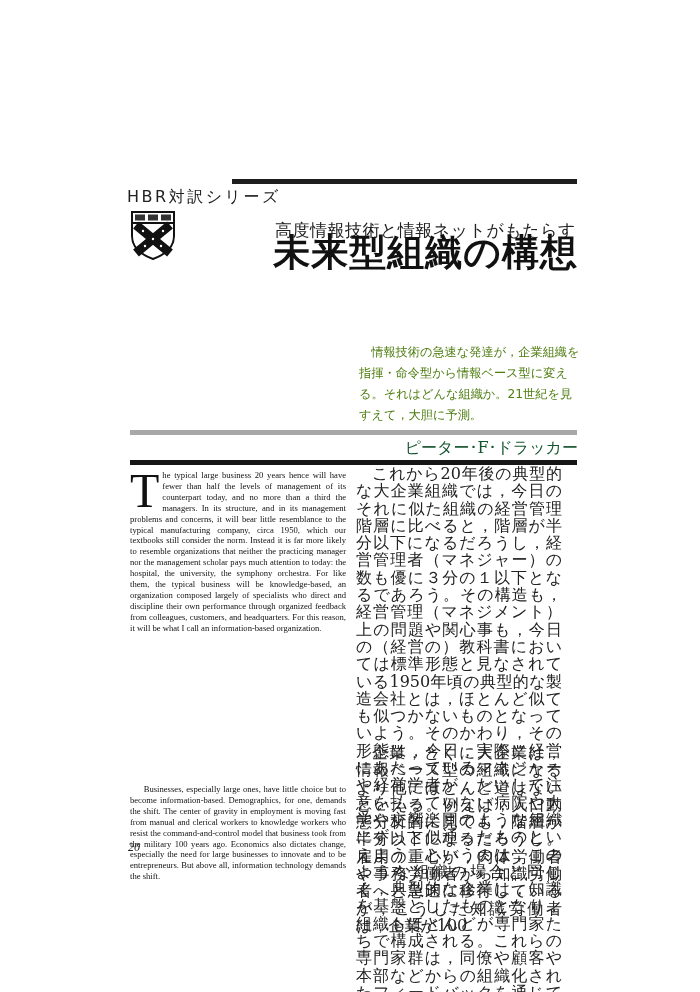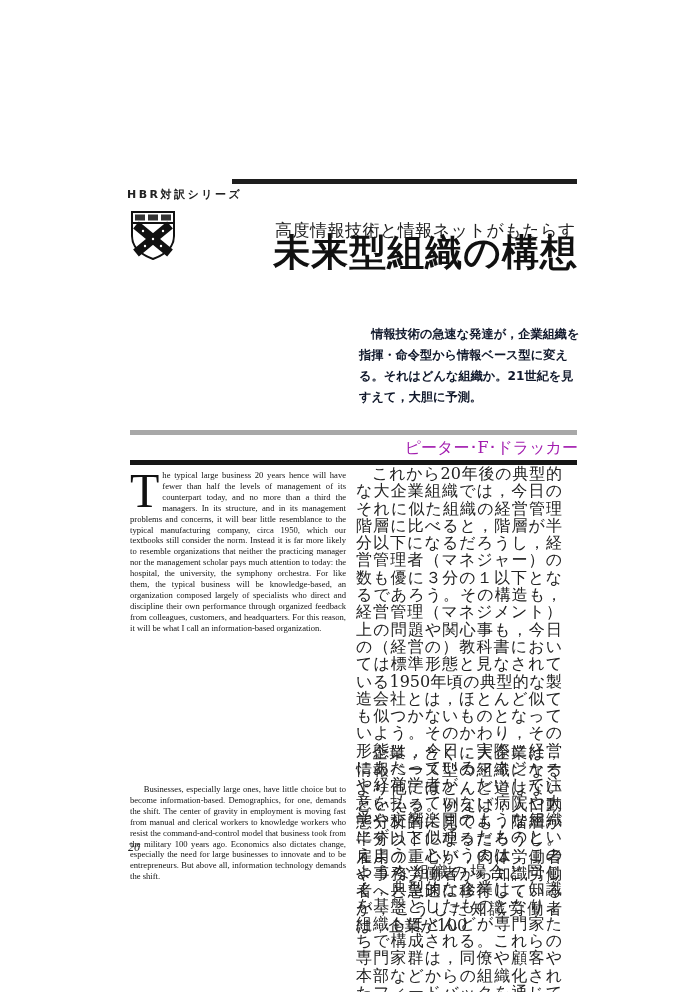--- a/index.html
+++ b/index.html
@@ -3,47 +3,47 @@
   <meta charset="utf-8">
   <style>
     html, body { margin: 0; padding: 0; }
     body {
       width: 700px; height: 992px; background: #ffffff; position: relative;
       overflow: hidden; color: #1a1a1a;
     }
     .abs { position: absolute; }
     .series-label {
       left: 127px; top: 187px; font-family: "DejaVu Sans", sans-serif;
-      font-weight: bold; font-size: 11px; letter-spacing: 2.5px; color: #222;
+      font-weight: normal; font-size: 16px; letter-spacing: 2.5px; color: #222;
       white-space: nowrap;
     }
     .series-bar {
       left: 232px; top: 179px; width: 345px; height: 5px; background: #1e1e1e;
     }
     .logo { left: 130px; top: 210px; width: 46px; height: 50px; }
     .subtitle {
       right: 124px; top: 219px; font-family: "DejaVu Serif", serif;
       font-size: 17px; color: #222; white-space: nowrap; letter-spacing: 0.5px;
     }
     .title {
       right: 122px; top: 228px; font-family: "DejaVu Serif", serif;
       font-weight: bold; font-size: 37px; color: #111; white-space: nowrap;
       letter-spacing: 1px;
     }
     .lead {
-      left: 359px; top: 324px; width: 222px; font-family: "DejaVu Sans", sans-serif;
-      font-weight: bold; font-size: 12.2px; line-height: 21px; color: #0f172a;
+      left: 359px; top: 342px; width: 222px; font-family: "DejaVu Sans", sans-serif;
+      font-weight: normal; font-size: 12.2px; line-height: 21px; color: #4d7c0f;
       text-indent: 1em;
     }
     .rule-gray {
       left: 130px; top: 430px; width: 447px; height: 5px; background: #a8a8a8;
     }
     .author {
       right: 122px; top: 438px; font-family: "DejaVu Serif", serif;
-      font-size: 16px; color: #a21caf; white-space: nowrap;
+      font-size: 16px; color: #14532d; white-space: nowrap;
     }
     .rule-black {
       left: 130px; top: 460px; width: 447px; height: 5px; background: #161616;
     }
     .en-col {
       left: 130px; width: 216px; font-family: "Liberation Serif", serif;
       font-size: 8.6px; line-height: 10.9px; color: #111; text-align: justify;
     }
     .en-p1 { top: 470px; }
     .en-p2 { top: 784px; text-indent: 1.6em; }

